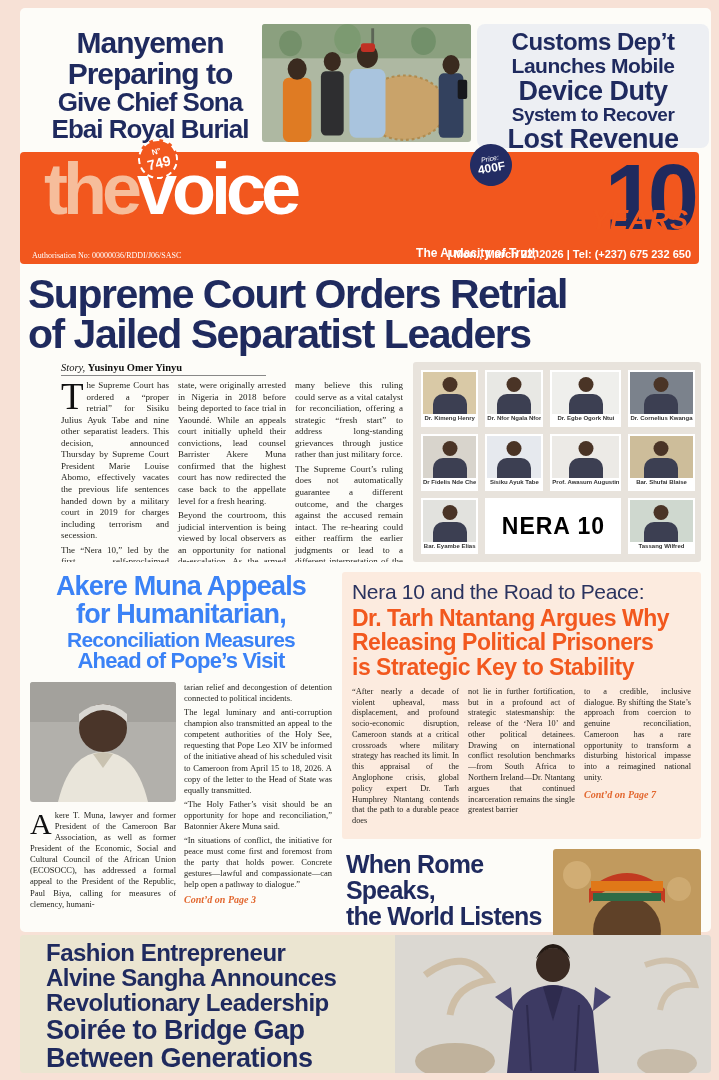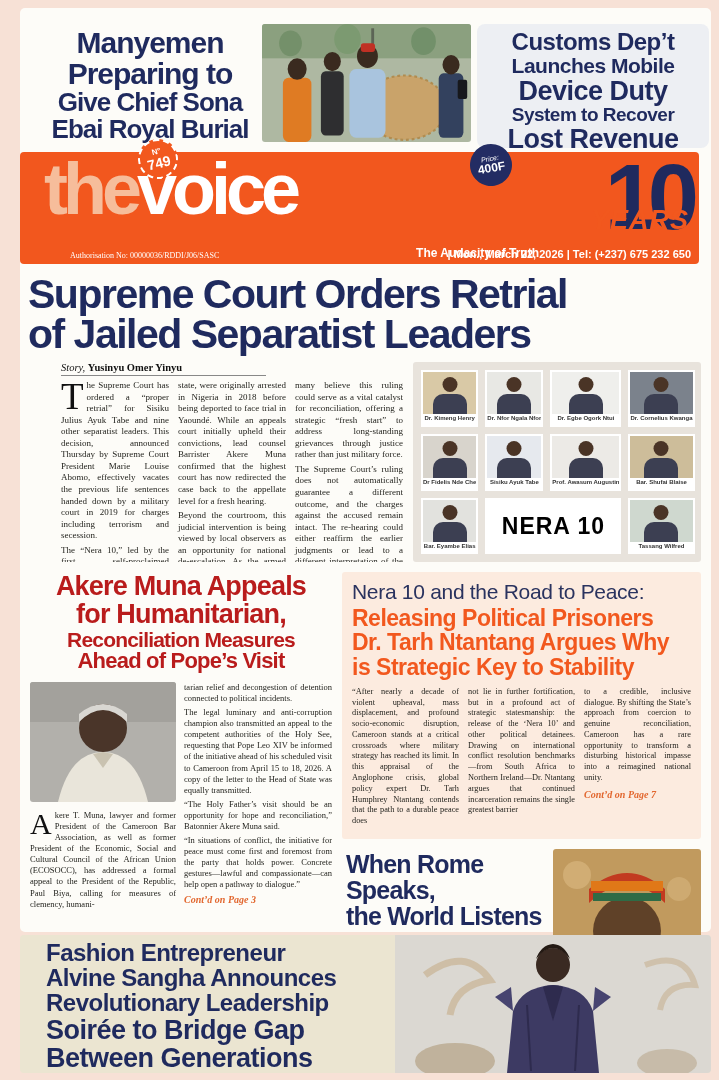--- a/index.html
+++ b/index.html
@@ -38,21 +38,21 @@
     background:#232c63; color:#fff; display:flex; flex-direction:column; align-items:center; justify-content:center;
     transform:rotate(-10deg); z-index:2; }
   .price-label { font-size:7px; font-style:italic; line-height:1; }
   .price-value { font-size:12px; font-weight:bold; line-height:1.1; }
   .anniversary { position:absolute; right:8px; top:2px; width:152px; height:94px; }
   .ann-10 { font-size:92px; font-weight:bold; color:#1f2a5e; letter-spacing:-8px; line-height:0.95; text-align:right; }
   .ann-years { position:absolute; right:2px; bottom:12px; color:#f2581e; font-size:27px; font-style:italic;
     font-weight:bold; letter-spacing:1px; }
   .mh-bottom { position:absolute; left:12px; right:160px; bottom:4px; display:flex; justify-content:space-between;
     align-items:flex-end; color:#fff; gap:6px; }
-  .auth { font-size:8px; font-family:"Liberation Serif", serif; white-space:nowrap;margin-left:38px; }
+  .auth { font-size:8px; font-family:"Liberation Serif", serif; white-space:nowrap; }
   .tagline { font-size:12px; font-weight:bold; white-space:nowrap; }
   .dateline { position:absolute; right:8px; bottom:4px; color:#fff; font-size:11px; font-weight:bold; white-space:nowrap; }
   
   .main-headline { padding:10px 4px 4px 8px; color:#1f2a5e; font-weight:bold; font-size:41px;
     line-height:0.98; letter-spacing:-1.5px; }
   
   .story-row { display:flex; gap:10px; margin:4px 10px 0 10px; height:200px; overflow:hidden; }
   .story-cols { flex:1;margin-left:31px; }
   .byline { font-family:"Liberation Serif", serif; font-size:10.5px; border-bottom:1px solid #888;
     padding-bottom:2px; margin-bottom:4px; width:60%; color:#111; }
@@ -78,21 +78,21 @@
   .cell:nth-child(5) .portrait{background:#d8d4cc;} .cell:nth-child(6) .portrait{background:#e6e9ee;}
   .cell:nth-child(7) .portrait{background:#eceae6;} .cell:nth-child(8) .portrait{background:#cdbd9a;}
   .cell:nth-child(9) .portrait{background:#e2e2de;} .cell:nth-child(11) .portrait{background:#cfd8cf;}
   .caption { font-size:6px; font-weight:bold; color:#333; text-align:center; margin-top:1px;
     white-space:nowrap; overflow:hidden; }
   .nera-label-cell { grid-column:2/4; background:#fff; display:flex; align-items:center; justify-content:center;
     font-size:23px; font-weight:bold; color:#000; letter-spacing:1px; }
   
   .middle-row { display:flex; gap:10px; margin:10px 10px 0 10px; height:372px; overflow:hidden; }
   .akere { width:302px; }
-  .akere-headline { text-align:center; font-weight:bold; color:#b91c1c; line-height:1.04; letter-spacing:-0.8px; }
+  .akere-headline { text-align:center; font-weight:bold; color:#3b82f6; line-height:1.04; letter-spacing:-0.8px; }
   .ak1 { font-size:27px; } .ak2 { font-size:21px; } .ak3 { font-size:22px; }
   .akere-body { display:flex; gap:8px; margin-top:9px; }
   .akere-left { width:146px; }
   .akere-photo { width:146px; height:120px; margin-bottom:8px; }
   .akere-left .scol, .akere-right { font-family:"Liberation Serif", serif; font-size:8.5px; line-height:1.3;
     text-align:justify; color:#24241f; }
   .akere-right { flex:1; }
   .akere-right p { margin-bottom:3px; }
   .right-stack { flex:1; }
   .nera-box { background:#fcebdf; border-radius:3px; padding:8px 10px 8px 10px; }
@@ -287,22 +287,22 @@
           <p>“In situations of conflict, the initiative for peace must come first and foremost from the party that holds power. Concrete gestures—lawful and compassionate—can help open a pathway to dialogue.”</p>
           <p class="contd">Cont’d on Page 3</p>
         </div>
       </div>
     </div>
 
     <div class="right-stack">
       <div class="nera-box">
         <div class="kicker">Nera 10 and the Road to Peace:</div>
         <div class="nera-headline">
+          <div>Dr. Tarh Ntantang Argues Why</div>
           <div>Releasing Political Prisoners</div>
-          <div>Dr. Tarh Ntantang Argues Why</div>
           <div>is Strategic Key to Stability</div>
         </div>
         <div class="nera-cols">
           <div class="ncol">
               <p>“After nearly a decade of violent upheaval, mass displacement, and profound socio-economic disruption, Cameroon stands at a critical crossroads where military strategy has reached its limit. In this appraisal of the Anglophone crisis, global policy expert Dr. Tarh Humphrey Ntantang contends that the path to a durable peace does</p>
             </div>
           <div class="ncol">
               <p>not lie in further fortification, but in a profound act of strategic statesmanship: the release of the ‘Nera 10’ and other political detainees. Drawing on international conflict resolution benchmarks—from South Africa to Northern Ireland—Dr. Ntantang argues that continued incarceration remains the single greatest barrier</p>
             </div>
           <div class="ncol">

